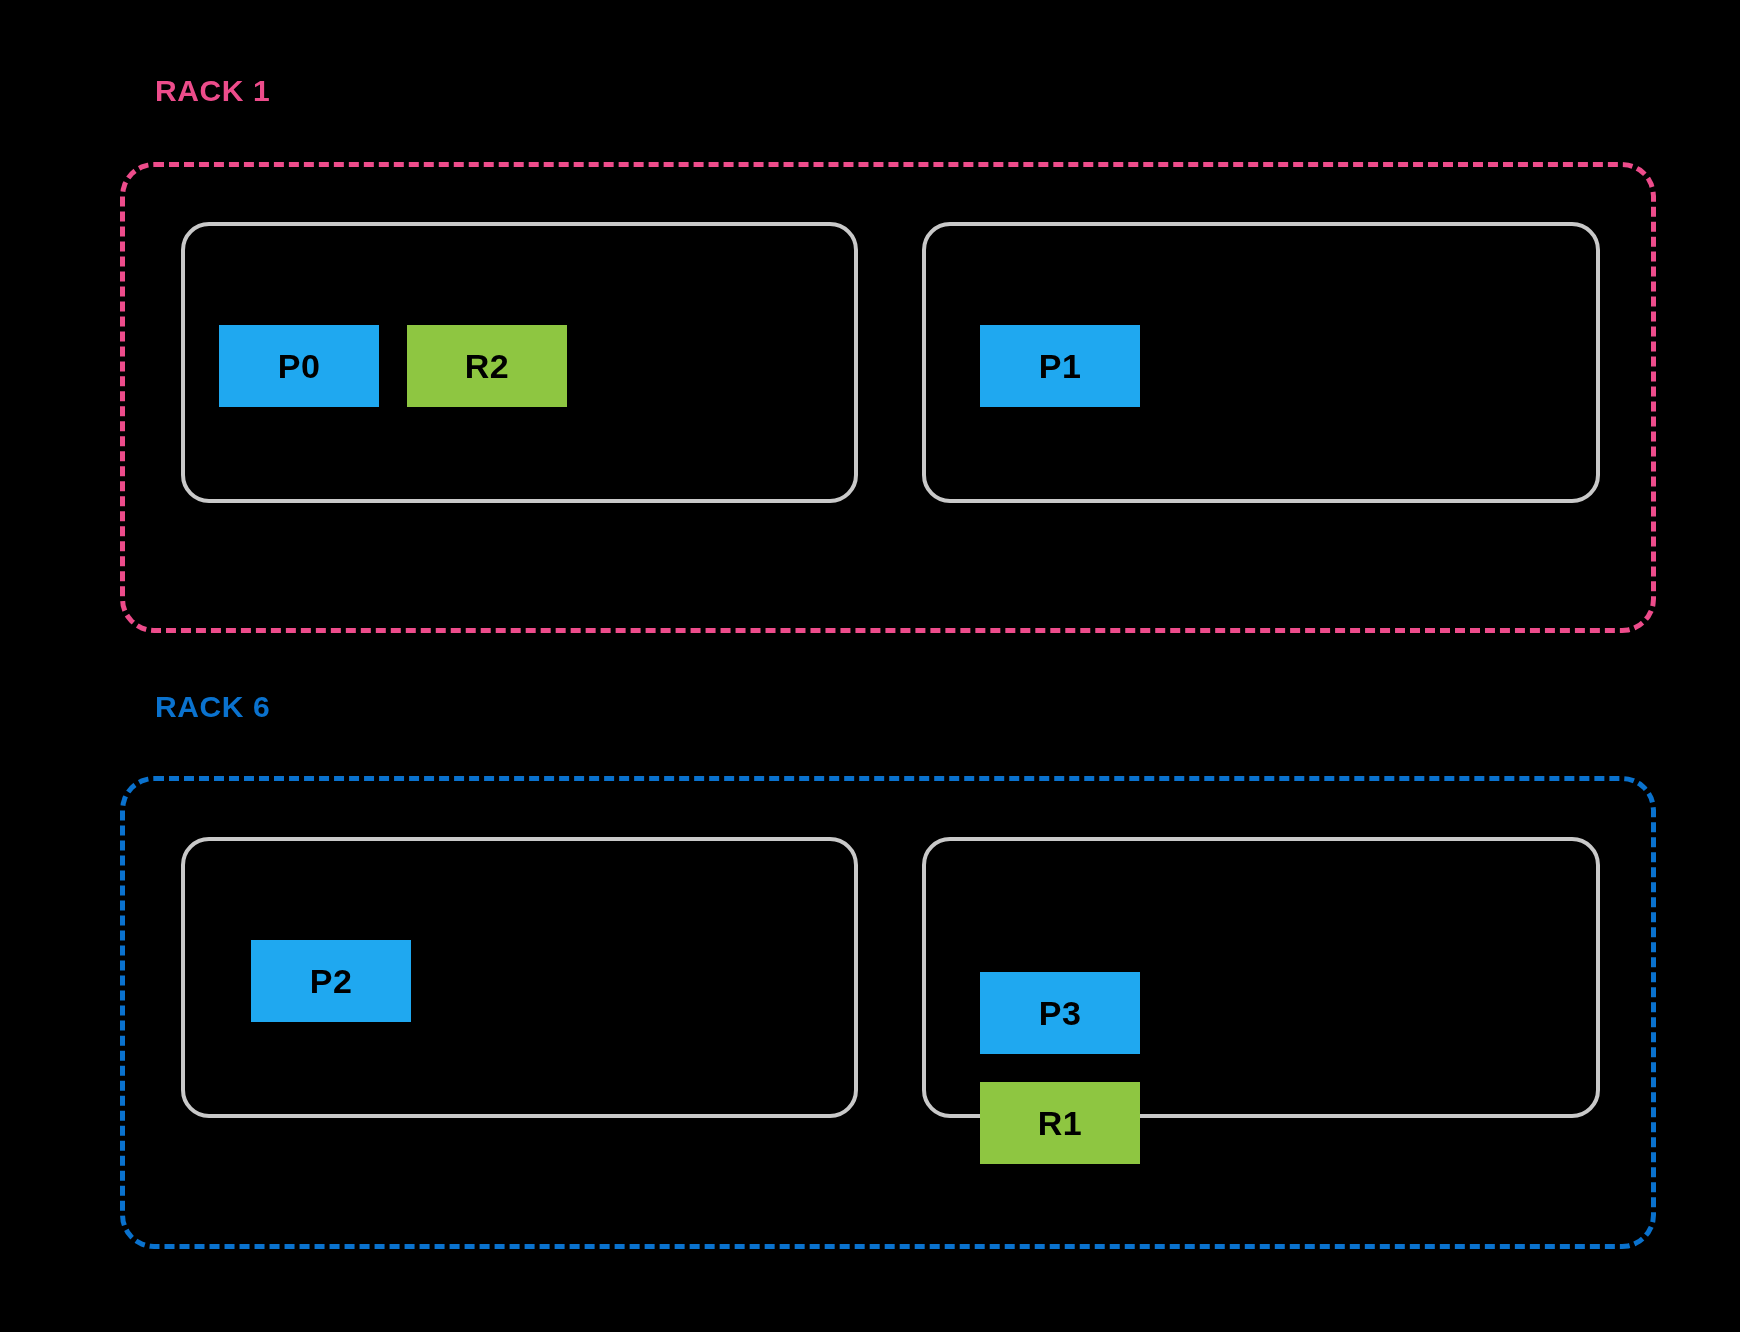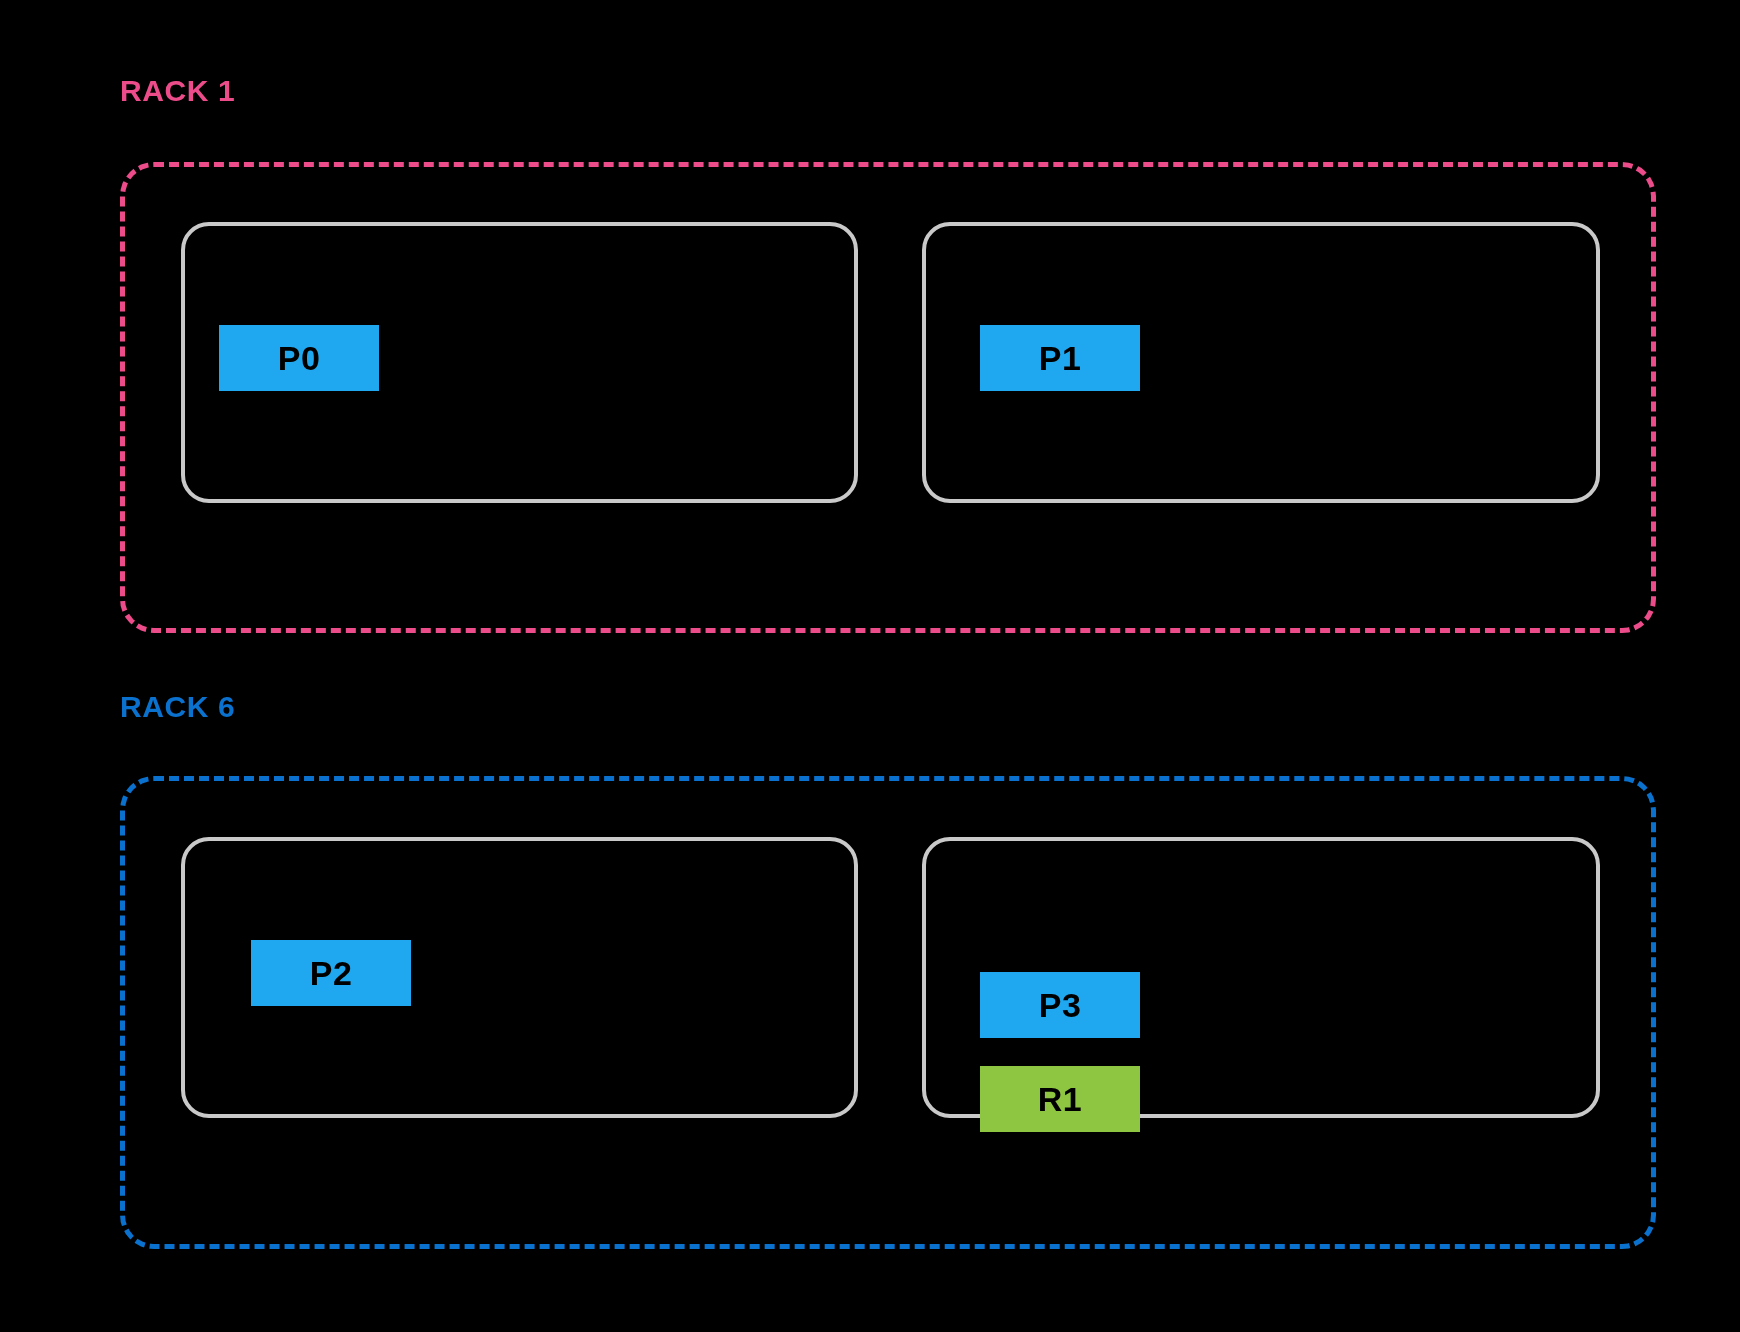--- a/index.html
+++ b/index.html
@@ -25,20 +25,21 @@
     position: absolute;
   }
   .rack-label {
     position: absolute;
     font-size: 30px;
     font-weight: 700;
     letter-spacing: 0.6px;
     line-height: 1;
     white-space: nowrap;
     user-select: none;
+    margin-left: 35px;
   }
   .rack-boundary {
     position: absolute;
     box-sizing: border-box;
     border-style: dashed;
     border-width: 5px;
     border-radius: 34px;
     background: transparent;
   }
 
@@ -53,21 +54,21 @@
   .node-chips {
     position: absolute;
     display: flex;
     align-items: center;
     gap: 28px;
   }
 
   
   .chip {
     width: 160px;
-    height: 66px;
+    height: 82px;
     display: flex;
     align-items: center;
     justify-content: center;
     font-size: 34px;
     font-weight: 700;
     color: #000000;
     letter-spacing: 0.5px;
     user-select: none;
   }
   .chip.partition { background: #1fa8f0; }
@@ -81,20 +82,23 @@
   <div class="rack-group">
 
     <div class="rack-label" style="left:120px; top:76px; color:#ed4c8b;">RACK 1</div>
 
     <div class="rack-boundary" style="left:120px; top:162px; width:1536px; height:471px; border-color:#ed4c8b;"></div>
 
     <div class="node-box" style="left:181px; top:222px; width:677px; height:281px;"></div>
     <div class="node-chips" style="left:219px; top:325px;">
       <div class="chip partition">
         <span>P0</span>
+      </div>
+      <div class="chip replica">
+        <span>R2</span>
       </div>
     </div>
 
     <div class="node-box" style="left:922px; top:222px; width:678px; height:281px;"></div>
     <div class="node-chips" style="left:980px; top:325px;">
       <div class="chip partition">
         <span>P1</span>
       </div>
     </div>
   </div>

